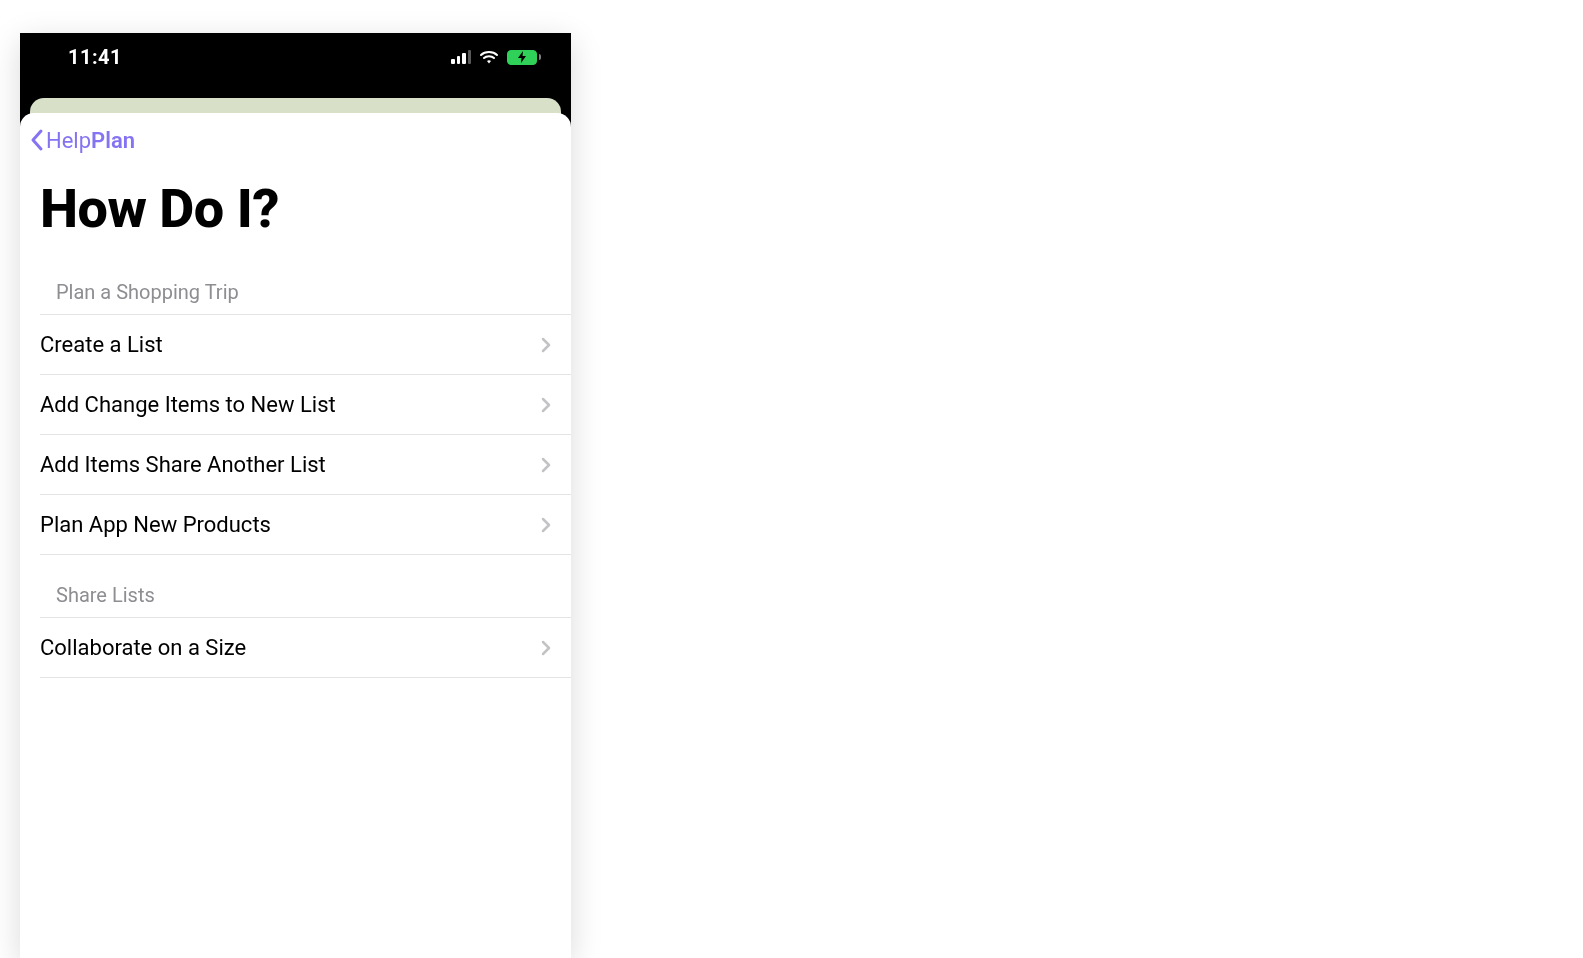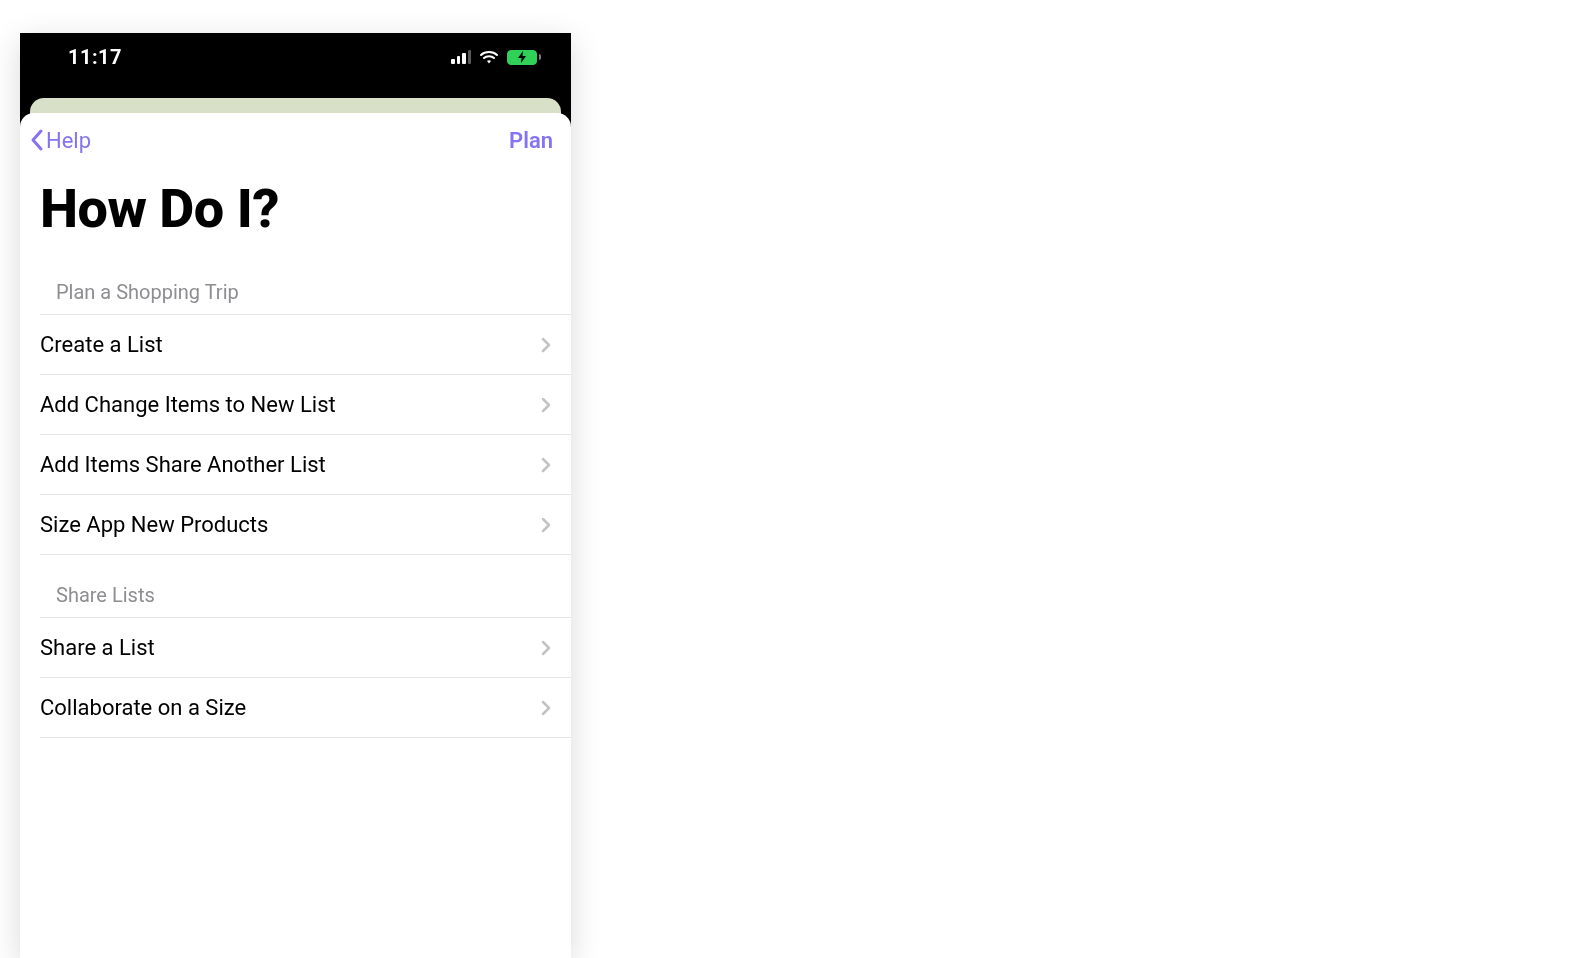--- a/index.html
+++ b/index.html
@@ -104,21 +104,20 @@
       right: 0;
       bottom: 0;
       background: #fff;
       border-radius: 14px 14px 0 0;
       display: flex;
       flex-direction: column;
     }
     .nav-bar {
       display: flex;
       align-items: center;
-      justify-content: space-between;
       padding: 14px 18px 8px 8px;
     }
     .nav-back {
       display: flex;
       align-items: center;
       color: #8574f2;
       font-size: 22px;
       font-weight: 400;
       cursor: pointer;
     }
@@ -190,21 +189,21 @@
       stroke-linecap: round;
       stroke-linejoin: round;
     }
   </style>
 </head>
 <body>
 
 <div class="phone-frame">
 
   <div class="status-bar">
-    <div class="status-time">11:17</div>
+    <div class="status-time">11:41</div>
     <div class="status-icons">
       <div class="cellular-icon">
         <div class="cellular-bar"></div>
         <div class="cellular-bar"></div>
         <div class="cellular-bar"></div>
         <div class="cellular-bar"></div>
       </div>
       <svg class="wifi-icon-svg" viewBox="0 0 20 15">
         <path d="M10 13.5 L8 11 C9 10 11 10 12 11 Z" fill="#fff"></path>
         <path d="M5 8 C7.5 5.5 12.5 5.5 15 8" stroke="#fff" stroke-width="2" fill="none" stroke-linecap="round"></path>
@@ -264,41 +263,33 @@
           <div class="list-item-inner">
             <span class="list-label">Add Items Share Another List</span>
             <svg class="chevron-right-svg" viewBox="0 0 10 16">
                 <polyline points="2,2 8,8 2,14"></polyline>
               </svg>
           </div>
         </div>
 
         <div class="list-row">
           <div class="list-item-inner">
-            <span class="list-label">Size App New Products</span>
+            <span class="list-label">Plan App New Products</span>
             <svg class="chevron-right-svg" viewBox="0 0 10 16">
                 <polyline points="2,2 8,8 2,14"></polyline>
               </svg>
           </div>
         </div>
 
       </div>
 
       <div class="section">
         <div class="section-header">Share Lists</div>
         <div class="section-divider-top"></div>
 
-        <div class="list-row">
-          <div class="list-item-inner">
-            <span class="list-label">Share a List</span>
-            <svg class="chevron-right-svg" viewBox="0 0 10 16">
-                <polyline points="2,2 8,8 2,14"></polyline>
-              </svg>
-          </div>
-        </div>
 
         <div class="list-row">
           <div class="list-item-inner">
             <span class="list-label">Collaborate on a Size</span>
             <svg class="chevron-right-svg" viewBox="0 0 10 16">
                 <polyline points="2,2 8,8 2,14"></polyline>
               </svg>
           </div>
         </div>
       </div>

